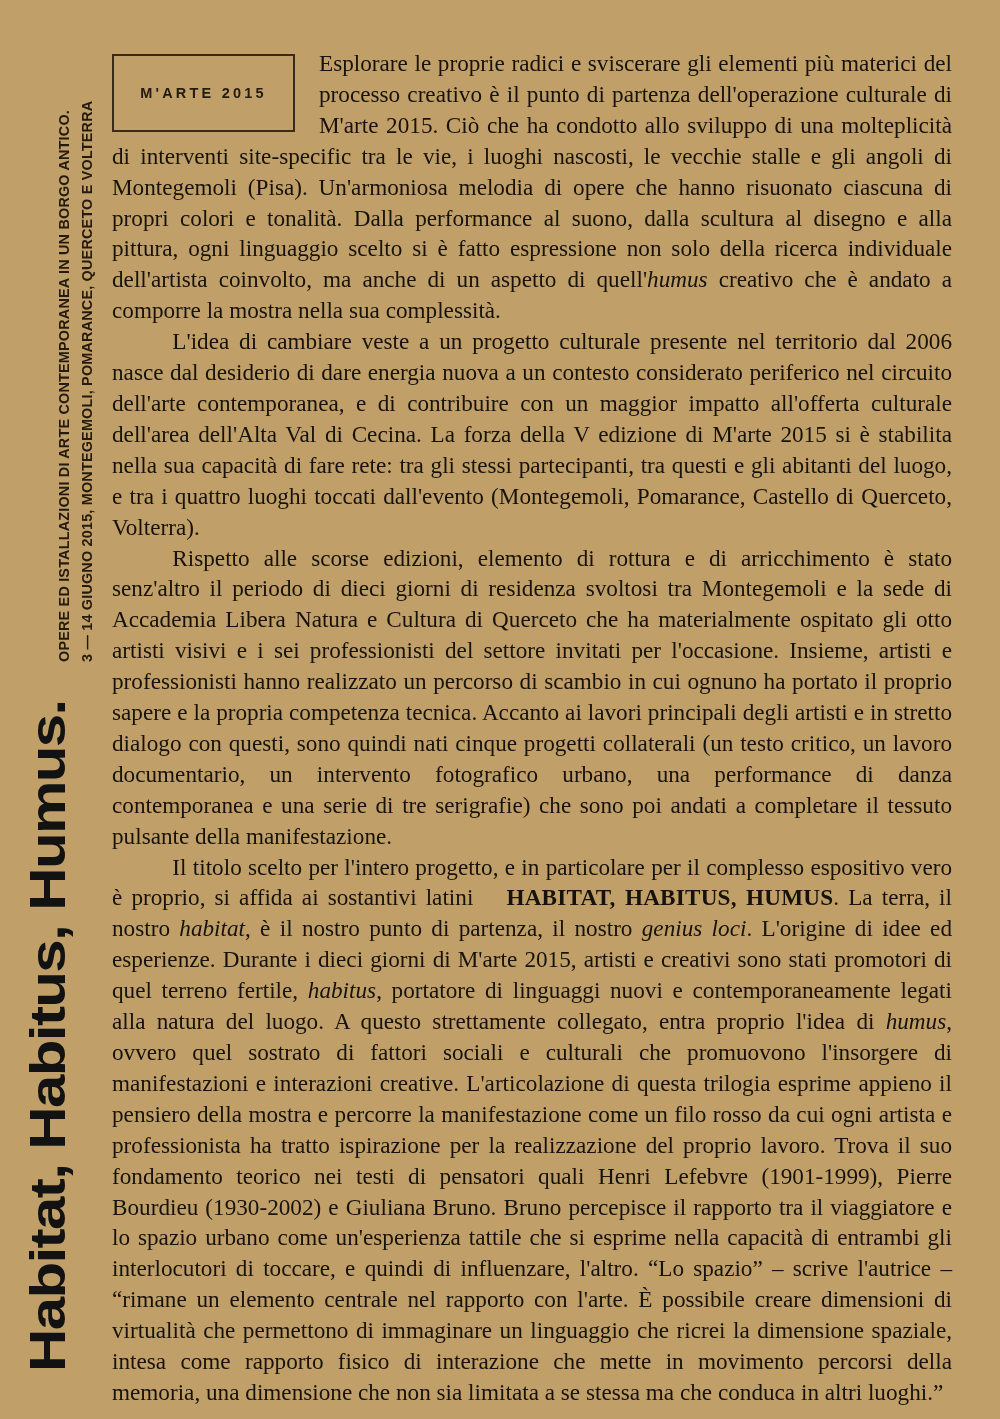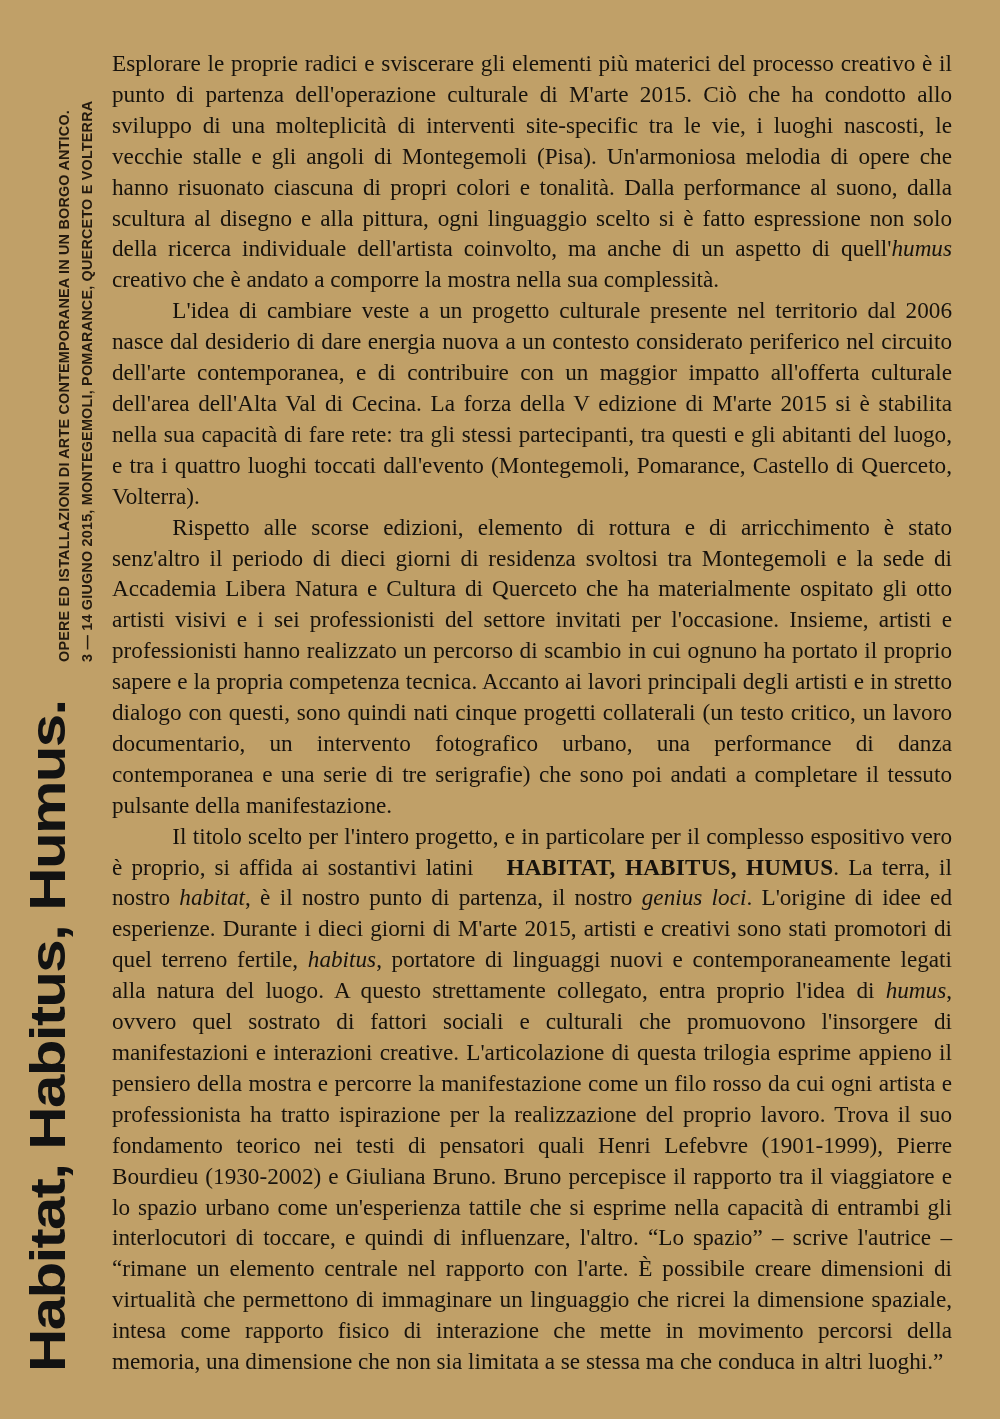--- a/index.html
+++ b/index.html
@@ -123,20 +123,23 @@
 <div id="page" style="background: rgb(192, 160, 104);">
 
   <div id="spine">
     <div class="vcap" id="cap-line-1">OPERE ED ISTALLAZIONI DI ARTE CONTEMPORANEA IN UN BORGO ANTICO.</div>
     <div class="vcap" id="cap-line-2">3 — 14 GIUGNO 2015, MONTEGEMOLI, POMARANCE, QUERCETO E VOLTERRA</div>
     <div id="spine-title">Habitat, Habitus, Humus.</div>
   </div>
 
   <div id="content">
 
+    <div id="marte-box">
+      <span id="marte-box-label">M'ARTE 2015</span>
+    </div>
 
     <div id="body-text" style="color: rgb(23, 18, 12);">
 
       <p><span>Esplorare le proprie radici e sviscerare gli elementi più materici del processo creativo è il punto di partenza dell'operazione culturale di M'arte 2015. Ciò che ha condotto allo sviluppo di una molteplicità di interventi site-specific tra le vie, i luoghi nascosti, le vecchie stalle e gli angoli di Montegemoli (Pisa). Un'armoniosa melodia di opere che hanno risuonato ciascuna di propri colori e tonalità. Dalla performance al suono, dalla scultura al disegno e alla pittura, ogni linguaggio scelto si è fatto espressione non solo della ricerca individuale dell'artista coinvolto, ma anche di un aspetto di quell'</span><span class="it">humus</span><span> creativo che è andato a comporre la mostra nella sua complessità.</span></p>
 
       <p>L'idea di cambiare veste a un progetto culturale presente nel territorio dal 2006 nasce dal desiderio di dare energia nuova a un contesto considerato periferico nel circuito dell'arte contemporanea, e di contribuire con un maggior impatto all'offerta culturale dell'area dell'Alta Val di Cecina. La forza della V edizione di M'arte 2015 si è stabilita nella sua capacità di fare rete: tra gli stessi partecipanti, tra questi e gli abitanti del luogo, e tra i quattro luoghi toccati dall'evento (Montegemoli, Pomarance, Castello di Querceto, Volterra).</p>
 
       <p>Rispetto alle scorse edizioni, elemento di rottura e di arricchimento è stato senz'altro il periodo di dieci giorni di residenza svoltosi tra Montegemoli e la sede di Accademia Libera Natura e Cultura di Querceto che ha materialmente ospitato gli otto artisti visivi e i sei professionisti del settore invitati per l'occasione. Insieme, artisti e professionisti hanno realizzato un percorso di scambio in cui ognuno ha portato il proprio sapere e la propria competenza tecnica. Accanto ai lavori principali degli artisti e in stretto dialogo con questi, sono quindi nati cinque progetti collaterali (un testo critico, un lavoro documentario, un intervento fotografico urbano, una performance di danza contemporanea e una serie di tre serigrafie) che sono poi andati a completare il tessuto pulsante della manifestazione.</p>
 
       <p><span>Il titolo scelto per l'intero progetto, e in particolare per il complesso espositivo vero è proprio, si affida ai sostantivi latini </span><span class="bd">HABITAT, HABITUS, HUMUS</span><span>. La terra, il nostro </span><span class="it">habitat</span><span>, è il nostro punto di partenza, il nostro </span><span class="it">genius loci</span><span>. L'origine di idee ed esperienze. Durante i dieci giorni di M'arte 2015, artisti e creativi sono stati promotori di quel terreno fertile, </span><span class="it">habitus</span><span>, portatore di linguaggi nuovi e contemporaneamente legati alla natura del luogo. A questo strettamente collegato, entra proprio l'idea di </span><span class="it">humus</span><span>, ovvero quel sostrato di fattori sociali e culturali che promuovono l'insorgere di manifestazioni e interazioni creative. L'articolazione di questa trilogia esprime appieno il pensiero della mostra e percorre la manifestazione come un filo rosso da cui ogni artista e professionista ha tratto ispirazione per la realizzazione del proprio lavoro. Trova il suo fondamento teorico nei testi di pensatori quali Henri Lefebvre (1901-1999), Pierre Bourdieu (1930-2002) e Giuliana Bruno. Bruno percepisce il rapporto tra il viaggiatore e lo spazio urbano come un'esperienza tattile che si esprime nella capacità di entrambi gli interlocutori di toccare, e quindi di influenzare, l'altro. “Lo spazio” – scrive l'autrice – “rimane un elemento centrale nel rapporto con l'arte. È possibile creare dimensioni di virtualità che permettono di immaginare un linguaggio che ricrei la dimensione spaziale, intesa come rapporto fisico di interazione che mette in movimento percorsi della memoria, una dimensione che non sia limitata a se stessa ma che conduca in altri luoghi.”</span></p>

